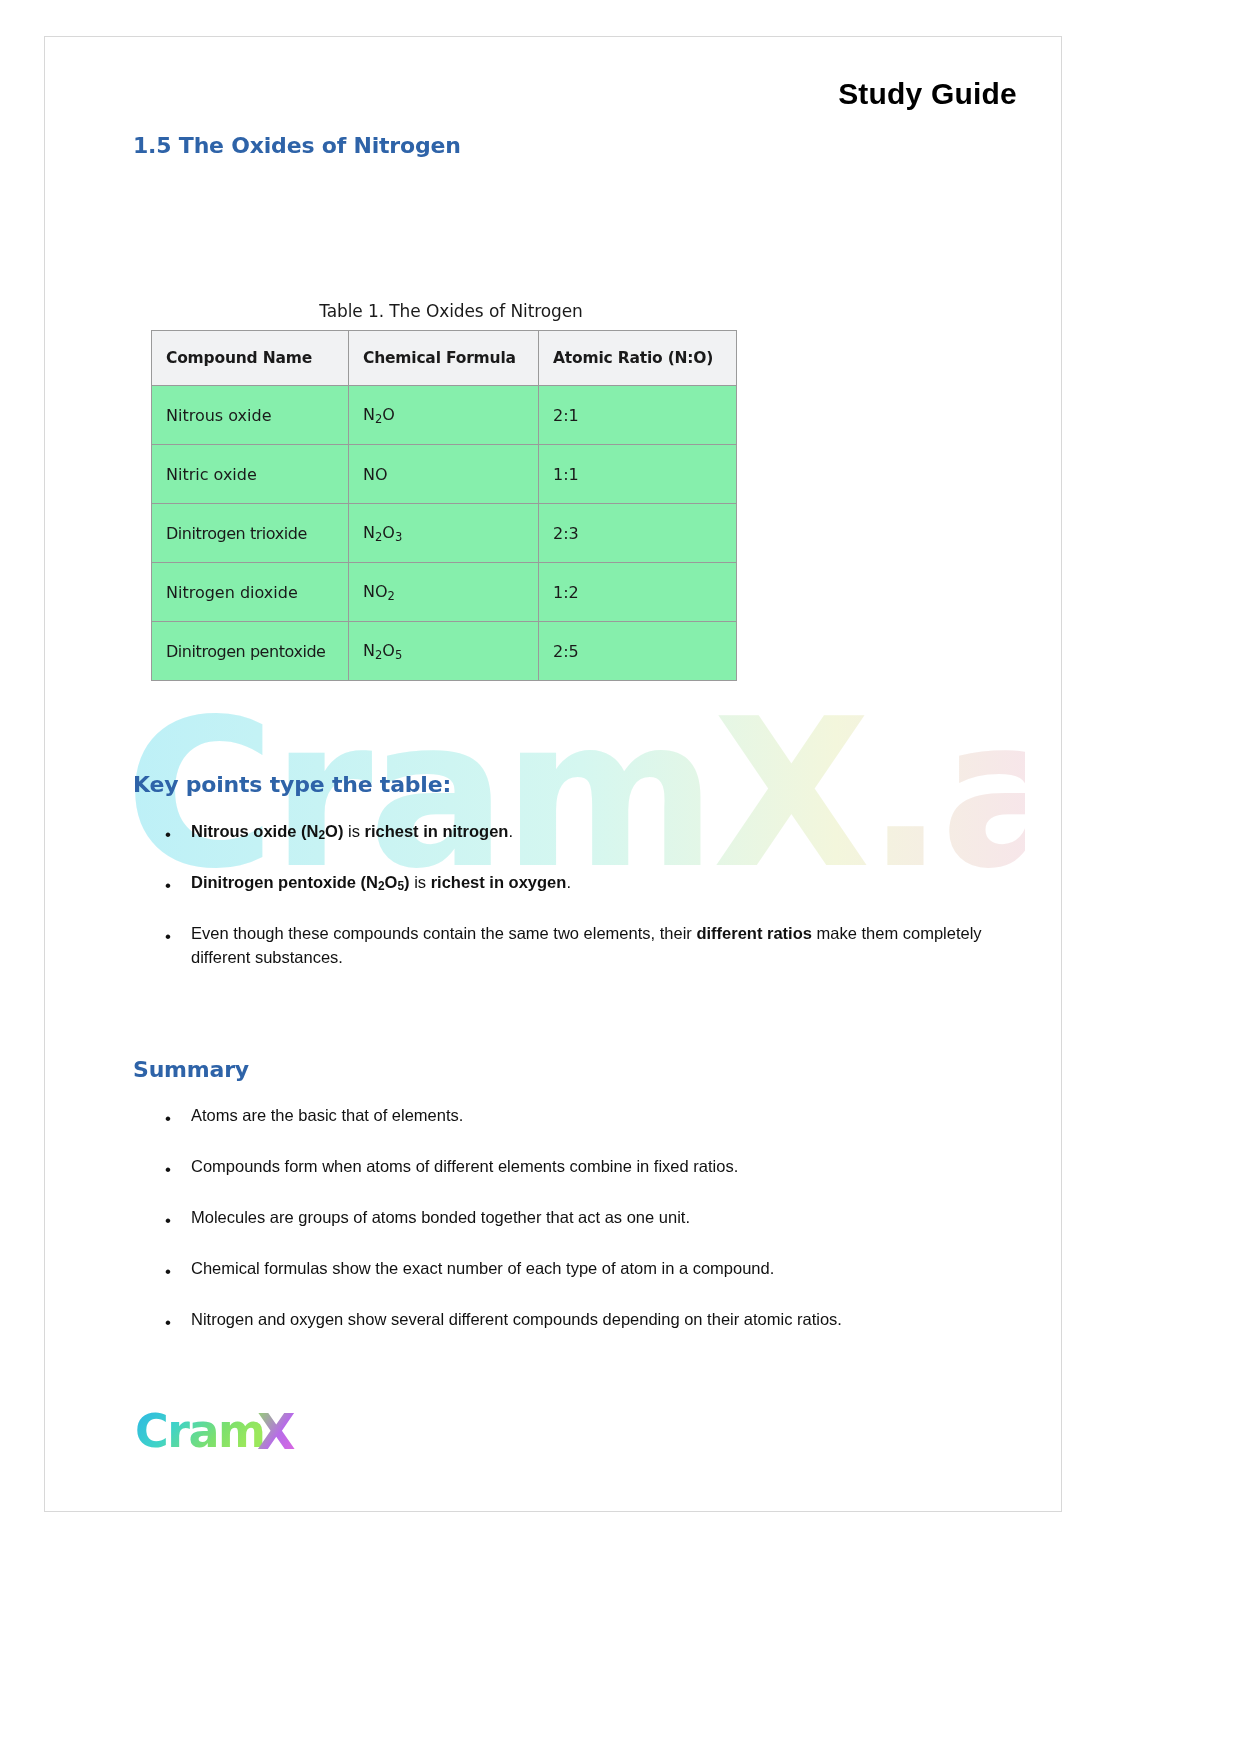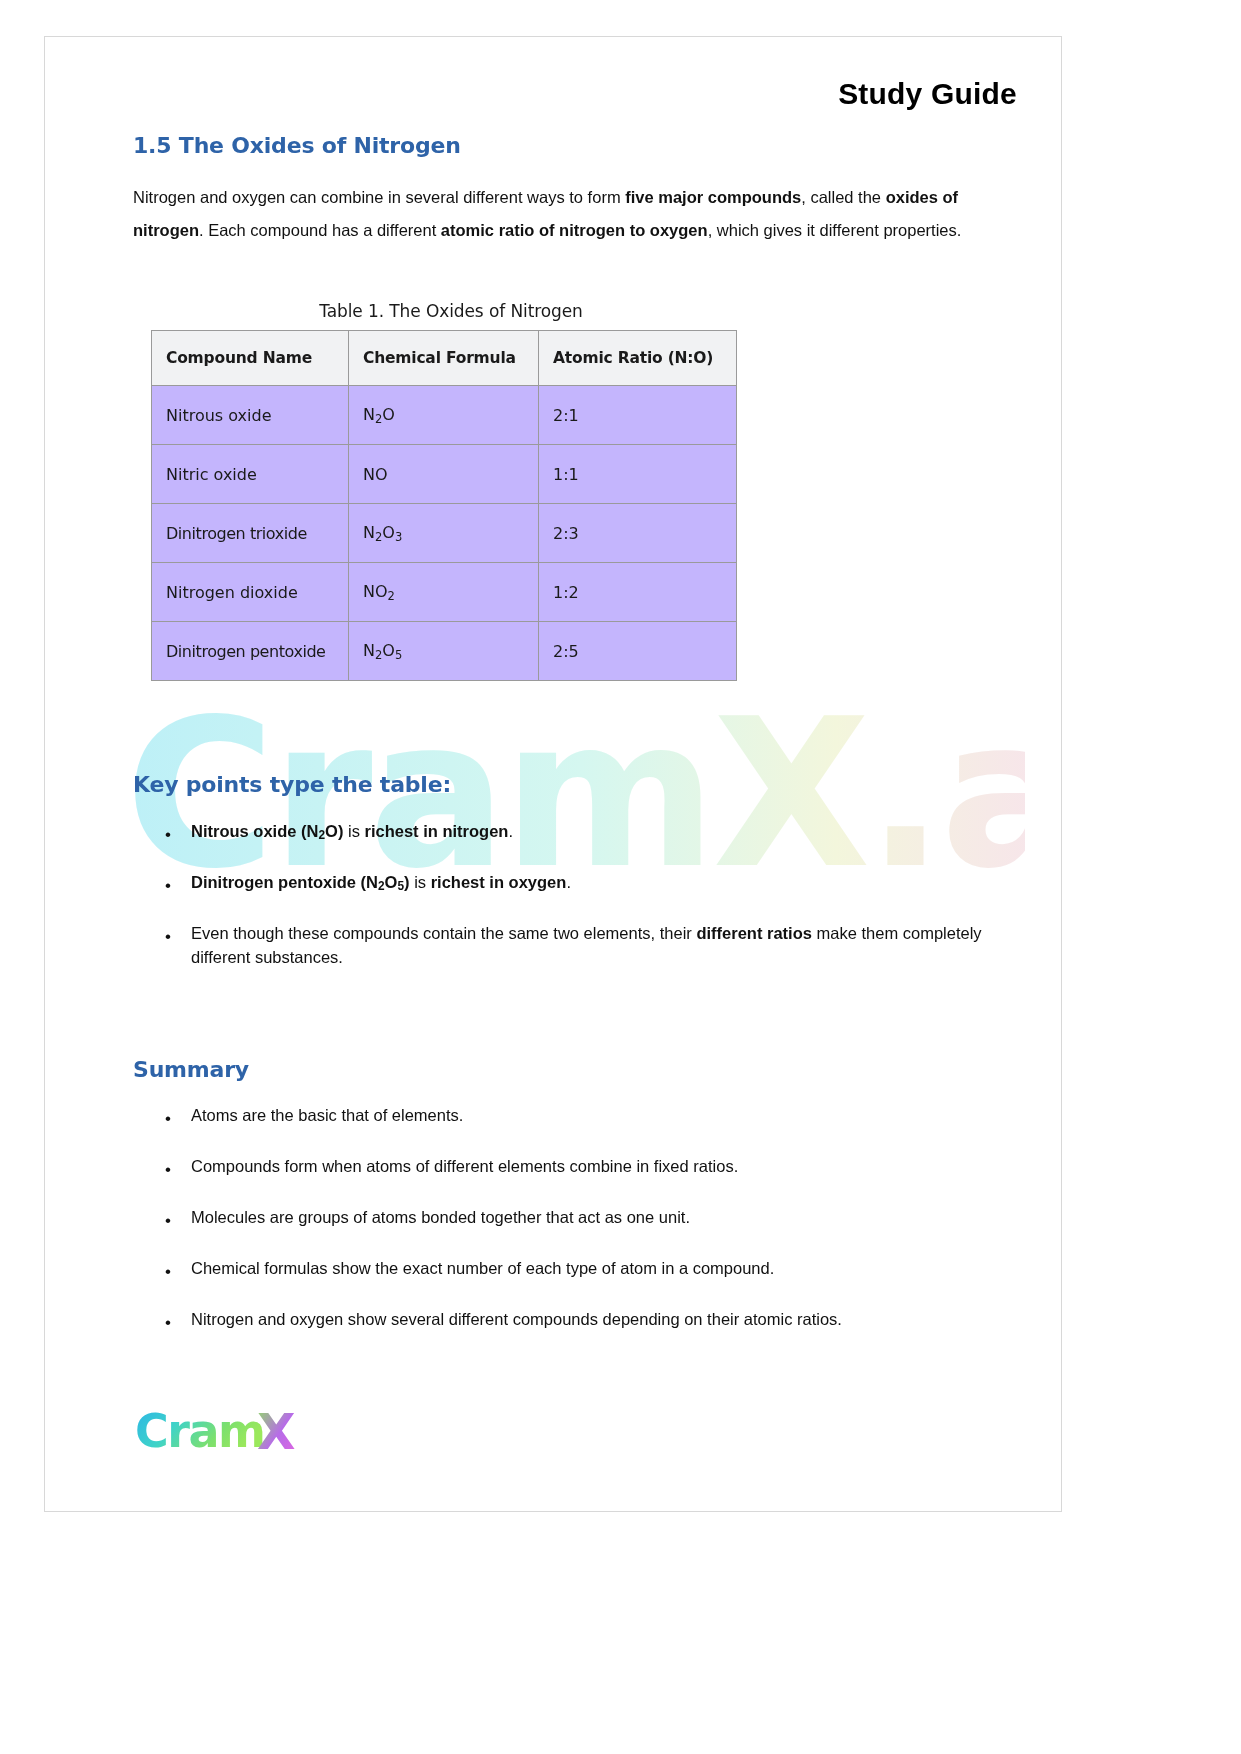--- a/index.html
+++ b/index.html
@@ -97,21 +97,21 @@
     font-size: 17px;
     font-weight: normal;
     color: #1a1a1a;
     font-family: "DejaVu Sans", sans-serif;
     margin-bottom: 9px;
     letter-spacing: -0.1px;
   }
   table.oxides {
     border-collapse: collapse;
     width: 585px;
-    background: #c4b5fd;
+    background: #86efac;
     table-layout: fixed;
   }
   table.oxides th, table.oxides td {
     border: 1px solid #9a9a9a;
     padding: 0 14px;
     text-align: left;
     vertical-align: middle;
     font-family: "DejaVu Sans", sans-serif;
   }
   table.oxides thead th {
@@ -201,21 +201,20 @@
         </defs>
         <text x="0" y="168" font-family="DejaVu Sans, sans-serif" font-size="205" font-weight="bold" fill="url(#wmg)" letter-spacing="-4">CramX.ai</text>
       </svg>
       <span class="sr">CramX.ai</span>
     </div>
 
     <div class="doc-header">Study Guide</div>
 
     <div class="section-heading" id="h-oxides">1.5 The Oxides of Nitrogen</div>
 
-    <div class="intro">Nitrogen and oxygen can combine in several different ways to form <b>five major compounds</b>, called the <b>oxides of nitrogen</b>. Each compound has a different <b>atomic ratio of nitrogen to oxygen</b>, which gives it different properties.</div>
 
     <div class="table-wrap">
       <div class="table-title">Table 1. The Oxides of Nitrogen</div>
       <table class="oxides">
         <colgroup>
             <col class="c1">
             <col class="c2">
             <col class="c3">
           </colgroup>
         <thead>

